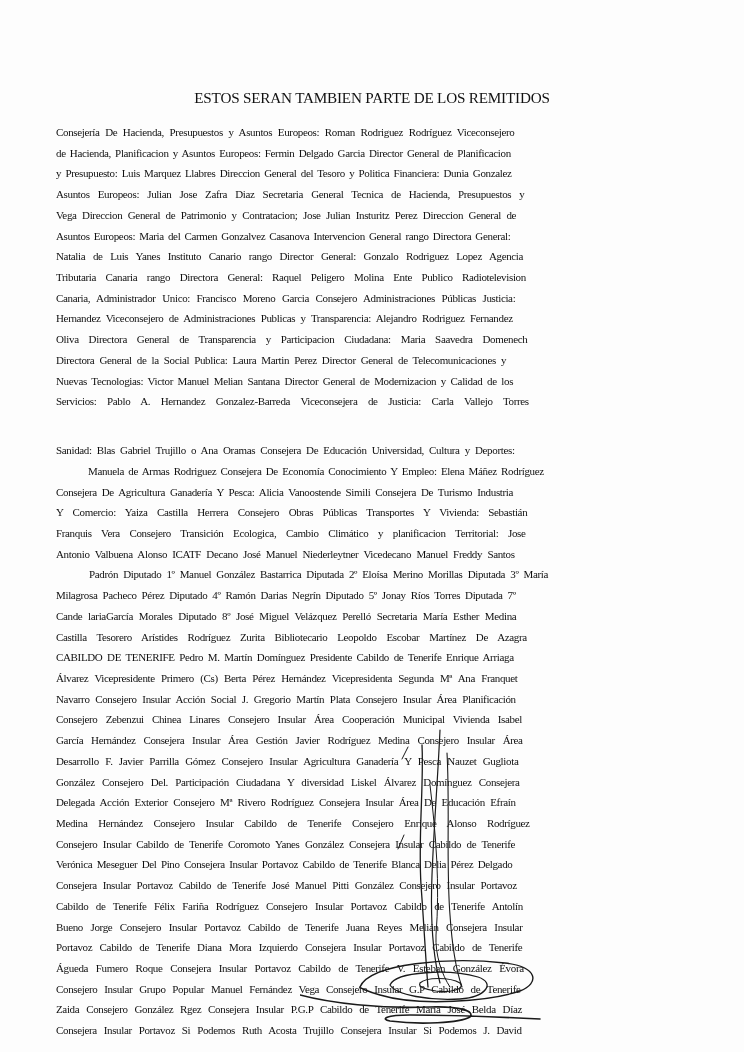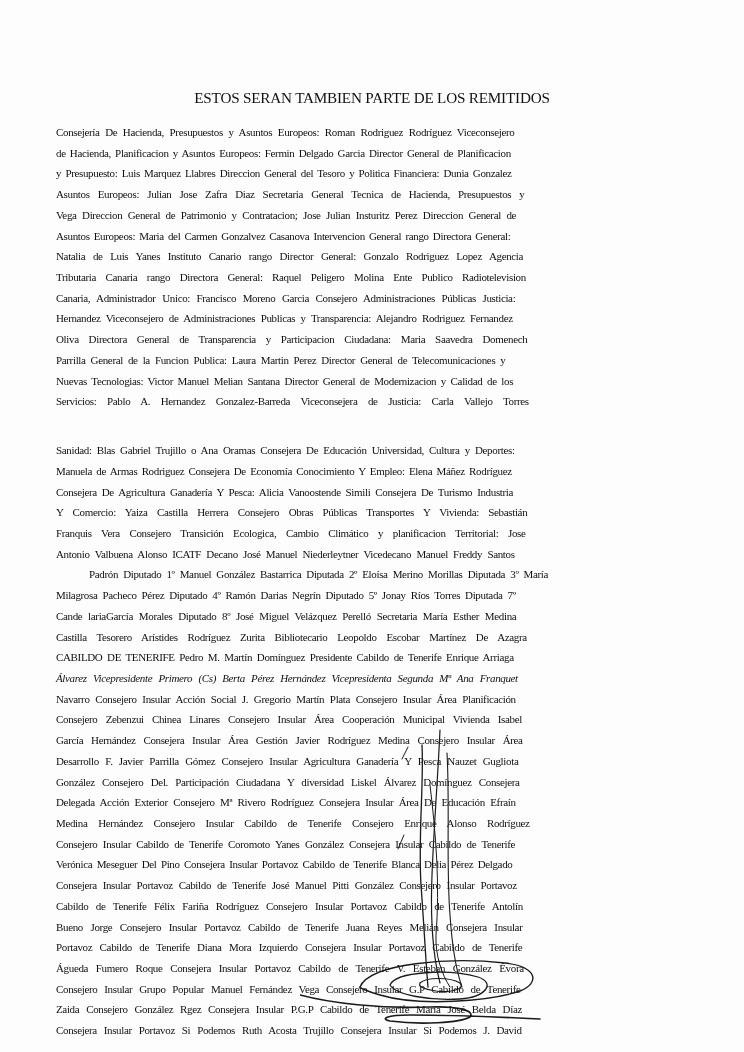--- a/index.html
+++ b/index.html
@@ -75,35 +75,35 @@
       <span class="line" style="display: block; width: 642px; word-spacing: 1.75px; text-align: left; text-align-last: left;">de Hacienda, Planificacion y Asuntos Europeos: Fermin Delgado Garcia Director General de Planificacion</span>
       <span class="line" style="display: block; width: 642px; word-spacing: 1.84615px; text-align: left; text-align-last: left;">y Presupuesto: Luis Marquez Llabres Direccion General del Tesoro y Politica Financiera: Dunia Gonzalez</span>
       <span class="line" style="display: block; width: 642px; word-spacing: 5.66667px; text-align: left; text-align-last: left;">Asuntos Europeos: Julian Jose Zafra Diaz Secretaria General Tecnica de Hacienda, Presupuestos y</span>
       <span class="line" style="display: block; width: 642px; word-spacing: 3.07692px; text-align: left; text-align-last: left;">Vega Direccion General de Patrimonio y Contratacion; Jose Julian Insturitz Perez Direccion General de</span>
       <span class="line" style="display: block; width: 642px; word-spacing: 1.72727px; text-align: left; text-align-last: left;">Asuntos Europeos: Maria del Carmen Gonzalvez Casanova Intervencion General rango Directora General:</span>
       <span class="line" style="display: block; width: 642px; word-spacing: 5.16667px; text-align: left; text-align-last: left;">Natalia de Luis Yanes Instituto Canario rango Director General: Gonzalo Rodriguez Lopez Agencia</span>
       <span class="line" style="display: block; width: 642px; word-spacing: 7.1px; text-align: left; text-align-last: left;">Tributaria Canaria rango Directora General: Raquel Peligero Molina Ente Publico Radiotelevision</span>
       <span class="line" style="display: block; width: 642px; word-spacing: 4.11111px; text-align: left; text-align-last: left;">Canaria, Administrador Unico: Francisco Moreno Garcia Consejero Administraciones Públicas Justicia:</span>
       <span class="line" style="display: block; width: 642px; word-spacing: 3px; text-align: left; text-align-last: left;">Hernandez Viceconsejero de Administraciones Publicas y Transparencia: Alejandro Rodriguez Fernandez</span>
       <span class="line" style="display: block; width: 642px; word-spacing: 7.5px; text-align: left; text-align-last: left;">Oliva Directora General de Transparencia y Participacion Ciudadana: Maria Saavedra Domenech</span>
-      <span class="line" style="display: block; width: 642px; word-spacing: 2.61538px; text-align: left; text-align-last: left;">Parrilla General de la Funcion Publica: Laura Martin Perez Director General de Telecomunicaciones y</span>
+      <span class="line" style="display: block; width: 642px; word-spacing: 2.61538px; text-align: left; text-align-last: left;">Directora General de la Social Publica: Laura Martin Perez Director General de Telecomunicaciones y</span>
       <span class="line" style="display: block; width: 642px; word-spacing: 2.23077px; text-align: left; text-align-last: left;">Nuevas Tecnologias: Victor Manuel Melian Santana Director General de Modernizacion y Calidad de los</span>
       <span class="line" style="display: block; width: 642px; word-spacing: 8.1px; text-align: right; text-align-last: left;">Servicios: Pablo A. Hernandez Gonzalez-Barreda Viceconsejera de Justicia: Carla Vallejo Torres</span>
       <span class="line" style="display: block; width: 642px; word-spacing: 2.69231px; text-align: left; text-align-last: left; margin-top: 28px;">Sanidad: Blas Gabriel Trujillo o Ana Oramas Consejera De Educación Universidad, Cultura y Deportes:</span>
-      <span class="line" style="display: block; width: 642px; word-spacing: 1.91667px; text-align: left; text-align-last: left;">Manuela de Armas Rodriguez Consejera De Economía Conocimiento Y Empleo: Elena Máñez Rodríguez</span>
+      <span class="line" style="display: block; width: 642px; word-spacing: 1.91667px; text-align: left; text-align-last: left; margin-left: 32px;">Manuela de Armas Rodriguez Consejera De Economía Conocimiento Y Empleo: Elena Máñez Rodríguez</span>
       <span class="line" style="display: block; width: 642px; word-spacing: 2.5px; text-align: left; text-align-last: left;">Consejera De Agricultura Ganadería Y Pesca: Alicia Vanoostende Simili Consejera De Turismo Industria</span>
       <span class="line" style="display: block; width: 642px; word-spacing: 7px; text-align: left; text-align-last: left;">Y Comercio: Yaiza Castilla Herrera Consejero Obras Públicas Transportes Y Vivienda: Sebastián</span>
       <span class="line" style="display: block; width: 642px; word-spacing: 7.2px; text-align: left; text-align-last: left;">Franquis Vera Consejero Transición Ecologica, Cambio Climático y planificacion Territorial: Jose</span>
       <span class="line" style="display: block; width: 642px; word-spacing: 2.81818px; text-align: left; text-align-last: left;">Antonio Valbuena Alonso ICATF Decano José Manuel Niederleytner Vicedecano Manuel Freddy Santos</span>
       <span class="line" style="display: block; width: 642px; word-spacing: 2.69231px; text-align: left; text-align-last: left; margin-left: 33px;">Padrón Diputado 1º Manuel González Bastarrica Diputada 2º Eloísa Merino Morillas Diputada 3º María</span>
       <span class="line" style="display: block; width: 642px; word-spacing: 2.57143px; text-align: left; text-align-last: left;">Milagrosa Pacheco Pérez Diputado 4º Ramón Darias Negrín Diputado 5º Jonay Ríos Torres Diputada 7º</span>
       <span class="line" style="display: block; width: 642px; word-spacing: 3.33333px; text-align: left; text-align-last: left;">Cande lariaGarcía Morales Diputado 8º José Miguel Velázquez Perelló Secretaria María Esther Medina</span>
       <span class="line" style="display: block; width: 642px; word-spacing: 7.4px; text-align: left; text-align-last: left;">Castilla Tesorero Arístides Rodríguez Zurita Bibliotecario Leopoldo Escobar Martínez De Azagra</span>
       <span class="line" style="display: block; width: 642px; word-spacing: 2.25px; text-align: left; text-align-last: left;">CABILDO DE TENERIFE Pedro M. Martín Domínguez Presidente Cabildo de Tenerife Enrique Arriaga</span>
-      <span class="line" style="display: block; width: 642px; word-spacing: 3.81818px; text-align: right; text-align-last: left; font-style: italic;">Álvarez Vicepresidente Primero (Cs) Berta Pérez Hernández Vicepresidenta Segunda Mª Ana Franquet</span>
+      <span class="line" style="display: block; width: 642px; word-spacing: 3.81818px; text-align: right; text-align-last: left;">Álvarez Vicepresidente Primero (Cs) Berta Pérez Hernández Vicepresidenta Segunda Mª Ana Franquet</span>
       <span class="line" style="display: block; width: 642px; word-spacing: 3.25px; text-align: left; text-align-last: left;">Navarro Consejero Insular Acción Social J. Gregorio Martín Plata Consejero Insular Área Planificación</span>
       <span class="line" style="display: block; width: 642px; word-spacing: 5.8px; text-align: left; text-align-last: left;">Consejero Zebenzui Chinea Linares Consejero Insular Área Cooperación Municipal Vivienda Isabel</span>
       <span class="line" style="display: block; width: 642px; word-spacing: 5.45455px; text-align: left; text-align-last: left;">García Hernández Consejera Insular Área Gestión Javier Rodríguez Medina Consejero Insular Área</span>
       <span class="line" style="display: block; width: 642px; word-spacing: 3.91667px; text-align: left; text-align-last: left;">Desarrollo F. Javier Parrilla Gómez Consejero Insular Agricultura Ganadería Y Pesca Nauzet Gugliota</span>
       <span class="line" style="display: block; width: 642px; word-spacing: 4.9px; text-align: left; text-align-last: left;">González Consejero Del. Participación Ciudadana Y diversidad Liskel Álvarez Domínguez Consejera</span>
       <span class="line" style="display: block; width: 642px; word-spacing: 3px; text-align: left; text-align-last: left;">Delegada Acción Exterior Consejero Mª Rivero Rodríguez Consejera Insular Área De Educación Efraín</span>
       <span class="line" style="display: block; width: 642px; word-spacing: 8.3px; text-align: left; text-align-last: left;">Medina Hernández Consejero Insular Cabildo de Tenerife Consejero Enrique Alonso Rodríguez</span>
       <span class="line" style="display: block; width: 642px; word-spacing: 3px; text-align: left; text-align-last: left;">Consejero Insular Cabildo de Tenerife Coromoto Yanes González Consejera Insular Cabildo de Tenerife</span>
       <span class="line" style="display: block; width: 642px; word-spacing: 2px; text-align: left; text-align-last: left;">Verónica Meseguer Del Pino Consejera Insular Portavoz Cabildo de Tenerife Blanca Delia Pérez Delgado</span>
       <span class="line" style="display: block; width: 642px; word-spacing: 3.41667px; text-align: left; text-align-last: left;">Consejera Insular Portavoz Cabildo de Tenerife José Manuel Pitti González Consejero Insular Portavoz</span>

